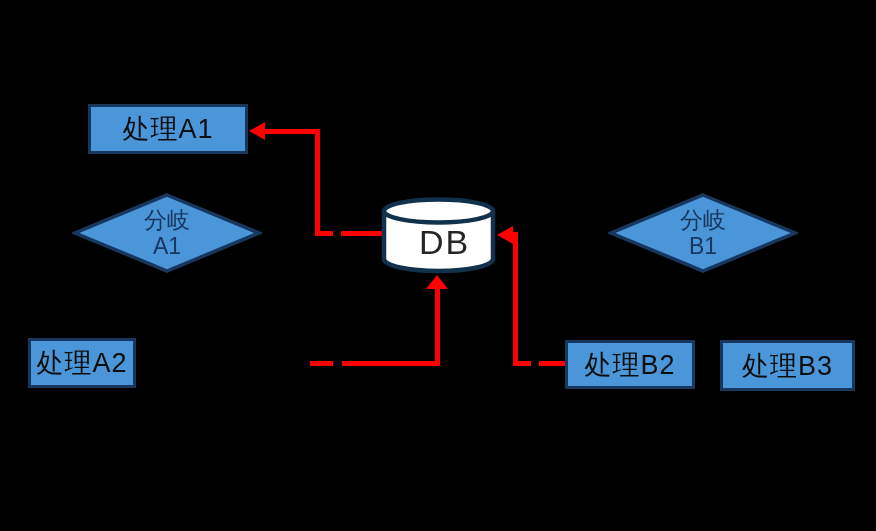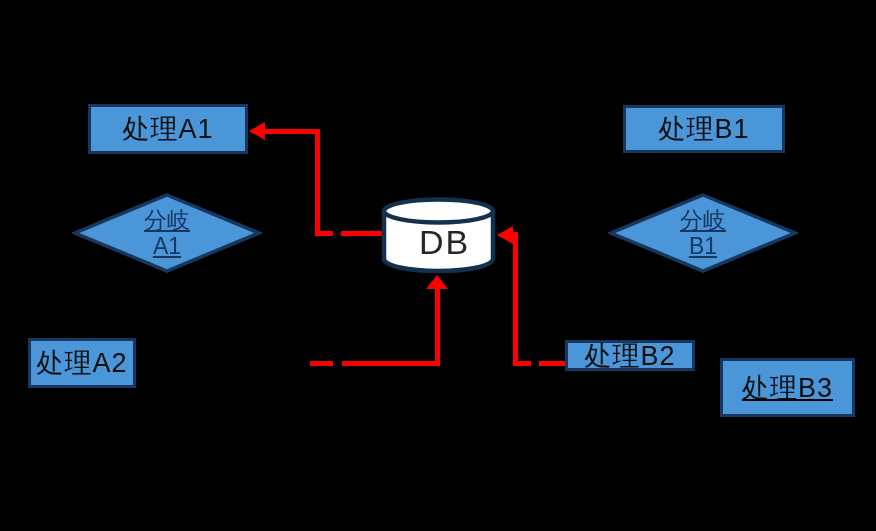--- a/index.html
+++ b/index.html
@@ -30,21 +30,21 @@
   }
   
   .diamond-node{position:absolute;}
   .diamond-node svg{display:block;}
   .diamond-label{
     position:absolute;inset:0;
     display:flex;flex-direction:column;
     align-items:center;justify-content:center;
     text-align:center;
     color:var(--diamond_text,#17375e);
-    font-size:23px;line-height:26px;text-decoration:underline;
+    font-size:23px;line-height:26px;
   }
   
   .cylinder{position:absolute;}
   .cylinder svg{display:block;}
   .db-label{
     position:absolute;left:0;right:0;top:26px;
     text-align:center;
     color:var(--db_text,#262626);
     font-size:34px;
     letter-spacing:2px;
@@ -85,30 +85,27 @@
   <div class="arrow-up" style="left:426px;top:275px;"></div>
 
   <div class="edge-seg" style="left:539px;top:361px;width:27px;height:5px;"></div>
   <div class="edge-seg" style="left:515px;top:361px;width:16px;height:5px;"></div>
   <div class="edge-seg" style="left:513px;top:232px;width:5px;height:134px;"></div>
   <div class="arrow-left" style="left:497px;top:226px;"></div>
 
   <div class="rect-node" style="left:88px;top:104px;width:160px;height:50px;">
     <span>处理A1</span>
   </div>
-  <div class="rect-node" style="left:623px;top:105px;width:162px;height:48px;">
-    <span>处理B1</span>
-  </div>
   <div class="rect-node" style="left:28px;top:338px;width:108px;height:50px;">
     <span>处理A2</span>
   </div>
-  <div class="rect-node" style="left:565px;top:340px;width:130px;height:31px;">
+  <div class="rect-node" style="left:565px;top:340px;width:130px;height:49px;">
     <span>处理B2</span>
   </div>
-  <div class="rect-node" style="left:720px;top:358px;width:135px;height:59px;text-decoration:underline;">
+  <div class="rect-node" style="left:720px;top:340px;width:135px;height:51px;">
     <span>处理B3</span>
   </div>
 
   <div class="diamond-node" style="left:72px;top:193px;width:190px;height:80px;">
     <svg width="190" height="80" viewBox="0 0 190 80">
       <polygon points="95,2 187,40 95,78 3,40" fill="#4b95d9" stroke="#17375e" stroke-width="3.5" stroke-linejoin="miter"></polygon>
     </svg>
     <div class="diamond-label">
       <span>分岐</span>
       <span>A1</span>

